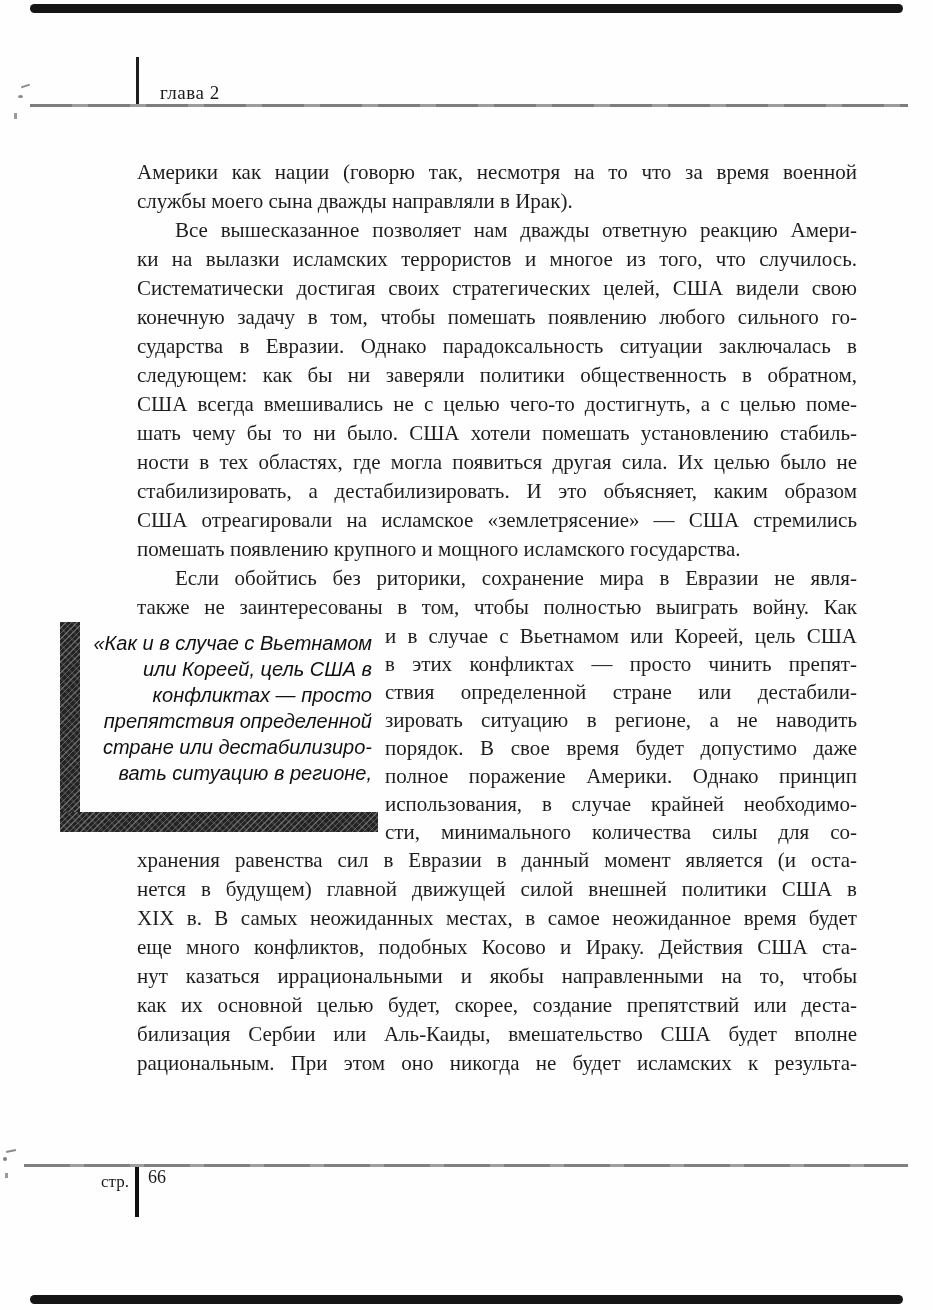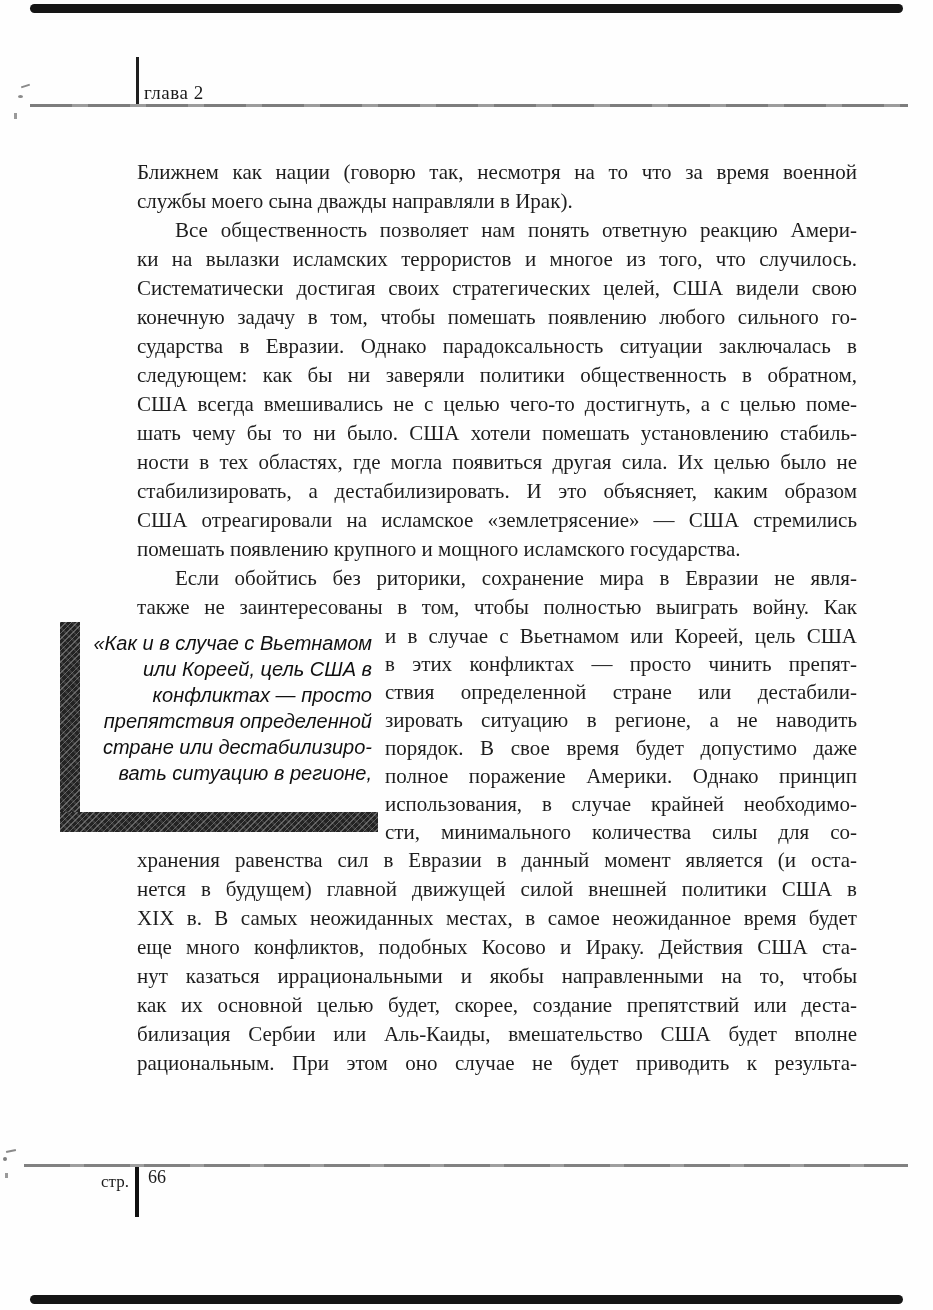--- a/index.html
+++ b/index.html
@@ -10,21 +10,21 @@
     font-family:"Liberation Serif", serif;
     color:#1d1d1d;
     overflow:hidden;
   }
   
   .scan-bar{position:absolute;left:30px;width:873px;height:9px;background:#151515;border-radius:5px;}
   .scan-bar.top{top:4px;}
   .scan-bar.bottom{top:1295px;}
   
   .header-vbar{position:absolute;left:136px;top:57px;width:3px;height:48px;background:#1e1e1e;}
-  .header-label{position:absolute;left:144px;top:82px;font-size:19px;color:#1b1b1b;letter-spacing:.5px;}
+  .header-label{position:absolute;left:160px;top:82px;font-size:19px;color:#1b1b1b;letter-spacing:.5px;}
   .header-rule{position:absolute;left:30px;top:104px;width:878px;height:3px;
     background:repeating-linear-gradient(90deg,#7d7d7d 0 42px,#9c9c9c 42px 58px);}
   .footer-rule{position:absolute;left:24px;top:1164px;width:884px;height:3px;
     background:repeating-linear-gradient(90deg,#818181 0 46px,#9e9e9e 46px 60px);}
   .footer-label{position:absolute;left:101px;top:1172px;font-size:17px;color:#1b1b1b;font-family:Liberation Serif, serif;}
   .footer-vbar{position:absolute;left:135px;top:1167px;width:4px;height:50px;background:#101010;}
   .footer-num{position:absolute;left:148px;top:1167px;font-size:18px;color:#1b1b1b;}
   
   .artifact{position:absolute;background:#8a8a8a;}
   .a1{left:21px;top:85px;width:9px;height:2px;transform:rotate(-18deg);}
@@ -80,24 +80,24 @@
   <div class="artifact a3"></div>
   <div class="artifact a4"></div>
   <div class="artifact a5"></div>
   <div class="artifact a6"></div>
 
   <div class="header-vbar"></div>
   <div class="header-label">глава 2</div>
   <div class="header-rule"></div>
 
   <div class="content">
-    <div class="ln">Ближнем как нации (говорю так, несмотря на то что за время военной</div>
+    <div class="ln">Америки как нации (говорю так, несмотря на то что за время военной</div>
     <div class="ln end">службы моего сына дважды направляли в Ирак).</div>
 
-    <div class="ln ind">Все общественность позволяет нам понять ответную реакцию Амери-</div>
+    <div class="ln ind">Все вышесказанное позволяет нам дважды ответную реакцию Амери-</div>
     <div class="ln">ки на вылазки исламских террористов и многое из того, что случилось.</div>
     <div class="ln">Систематически достигая своих стратегических целей, США видели свою</div>
     <div class="ln">конечную задачу в том, чтобы помешать появлению любого сильного го-</div>
     <div class="ln">сударства в Евразии. Однако парадоксальность ситуации заключалась в</div>
     <div class="ln">следующем: как бы ни заверяли политики общественность в обратном,</div>
     <div class="ln">США всегда вмешивались не с целью чего-то достигнуть, а с целью поме-</div>
     <div class="ln">шать чему бы то ни было. США хотели помешать установлению стабиль-</div>
     <div class="ln">ности в тех областях, где могла появиться другая сила. Их целью было не</div>
     <div class="ln">стабилизировать, а дестабилизировать. И это объясняет, каким образом</div>
     <div class="ln">США отреагировали на исламское «землетрясение» — США стремились</div>
@@ -131,21 +131,21 @@
       </div>
     </div>
 
     <div class="ln">хранения равенства сил в Евразии в данный момент является (и оста-</div>
     <div class="ln">нется в будущем) главной движущей силой внешней политики США в</div>
     <div class="ln">XIX в. В самых неожиданных местах, в самое неожиданное время будет</div>
     <div class="ln">еще много конфликтов, подобных Косово и Ираку. Действия США ста-</div>
     <div class="ln">нут казаться иррациональными и якобы направленными на то, чтобы</div>
     <div class="ln">как их основной целью будет, скорее, создание препятствий или деста-</div>
     <div class="ln">билизация Сербии или Аль-Каиды, вмешательство США будет вполне</div>
-    <div class="ln">рациональным. При этом оно случае не будет приводить к результа-</div>
+    <div class="ln">рациональным. При этом оно никогда не будет исламских к результа-</div>
   </div>
 
   <div class="footer-rule"></div>
   <div class="footer-label">стр.</div>
   <div class="footer-vbar"></div>
   <div class="footer-num">66</div>
 
 </div>
 
 </body></html>

